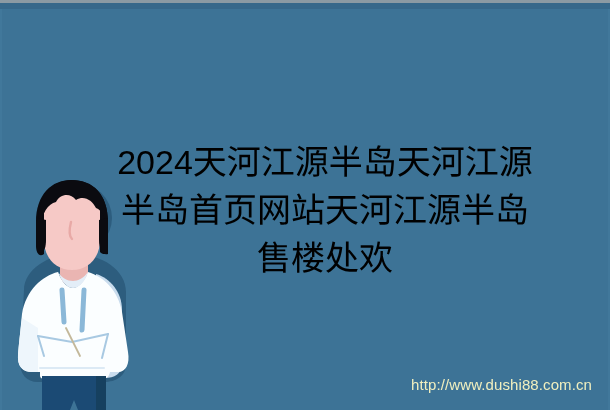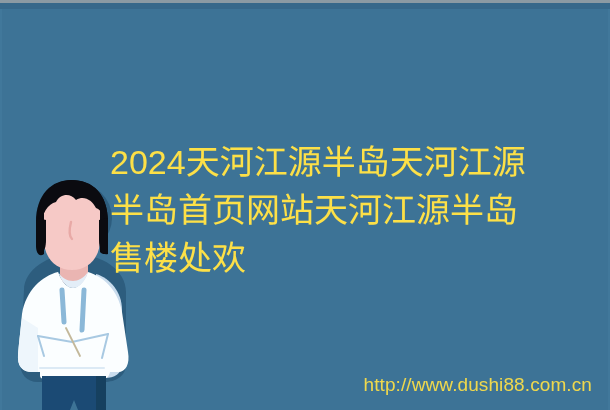--- a/index.html
+++ b/index.html
@@ -60,38 +60,38 @@
   }
   .figure svg { display: block; }
 
   
   .headline {
     position: absolute;
     left: 110px;
     top: 138px;
     width: 430px;
     z-index: 20;
-    color: #fde047;
+    color: #000000;
     font-size: 34px;
     line-height: 48px;
     letter-spacing: 0px;
     font-weight: 400;
-    text-align: left;
+    text-align: center;
     white-space: normal;
     word-break: break-all;
   }
 
   
   .watermark {
     position: absolute;
     right: 18px;
     bottom: 16px;
     z-index: 30;
-    color: #fde047;
-    font-size: 19px;
+    color: #fef9c3;
+    font-size: 15px;
     line-height: 18px;
     letter-spacing: 0.1px;
     font-weight: 400;
     opacity: 0.93;
     margin-top: 13px;
   }
 </style>
 </head>
 <body>
 

